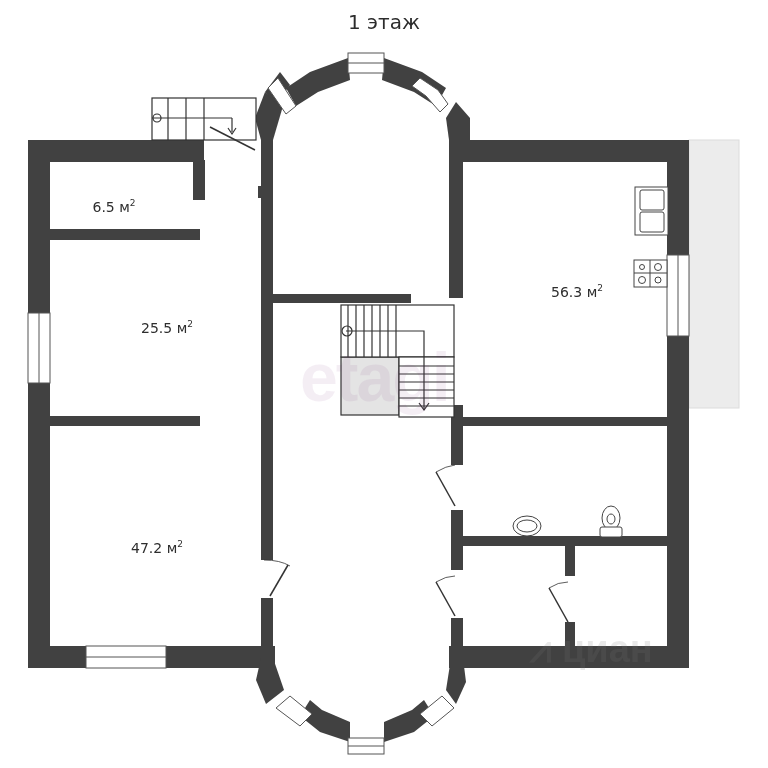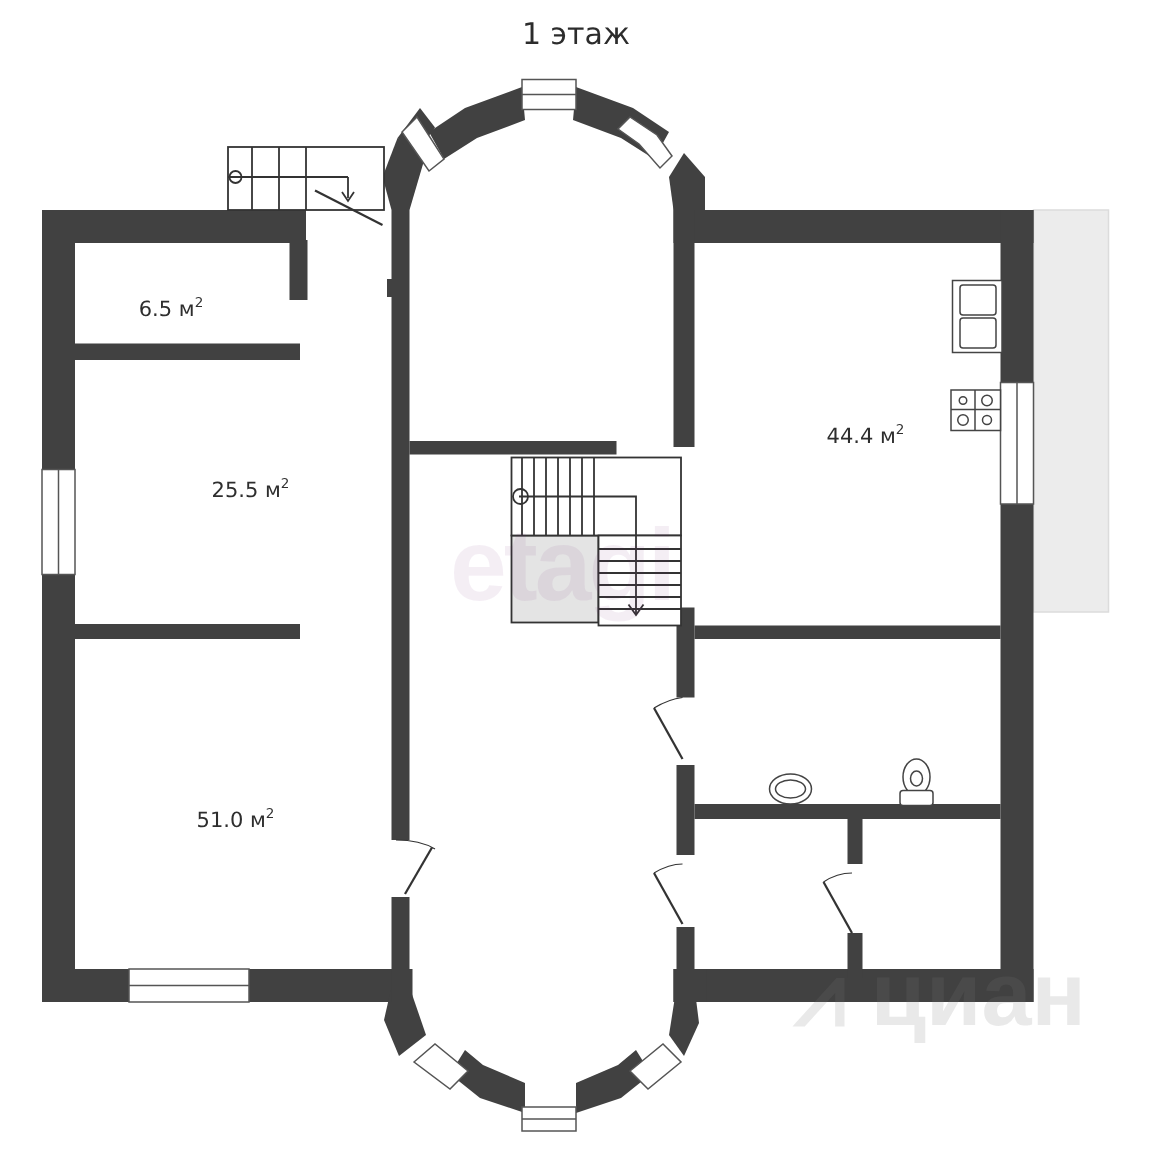--- a/index.html
+++ b/index.html
@@ -3,21 +3,21 @@
 <meta charset="utf-8">
 <style>
   html, body { margin:0; padding:0; background:#ffffff; }
   body { width:768px; height:768px; position:relative; overflow:hidden; font-family:"DejaVu Sans", "Liberation Sans", sans-serif; }
   #plan { position:absolute; left:0; top:0; width:768px; height:768px; }
   .title { position:absolute; left:0; width:768px; top:10px; text-align:center; font-size:20px; color:#2c2c2c; }
   .area { position:absolute; font-size:14px; color:#2e2e2e; white-space:nowrap; transform:translate(-50%,-50%); }
   .area sup { font-size:9px; vertical-align:6px; }
   .wm { position:absolute; font-family:"Liberation Sans", sans-serif; font-weight:bold; color:#701a75; opacity:0.07; pointer-events:none; }
   .wm-etagi { left:300px; top:338px; font-size:68px; letter-spacing:-2px; }
-  .wm-cian { left:530px; top:628px; font-size:60px; opacity:0.16; color:#7a7a7a; }
+  .wm-cian { left:530px; top:628px; font-size:38px; opacity:0.16; color:#7a7a7a; }
 </style>
 </head>
 <body>
 
 <svg id="plan" viewBox="0 0 768 768" xmlns="http://www.w3.org/2000/svg">
 
   <rect x="689" y="140" width="50" height="268" fill="#ececec" stroke="#dcdcdc" stroke-width="1"></rect>
 
   <g fill="#414141">
 
@@ -156,20 +156,20 @@
 
 <div class="title">1 этаж</div>
 
 <div class="area" style="left:114px; top:206px;">
   <span>6.5</span> <span>м</span><sup>2</sup>
 </div>
 <div class="area" style="left:151px; top:327px;margin-left:16px;">
   <span>25.5</span> <span>м</span><sup>2</sup>
 </div>
 <div class="area" style="left:157px; top:547px;">
-  <span>51.0</span> <span>м</span><sup>2</sup>
+  <span>47.2</span> <span>м</span><sup>2</sup>
 </div>
 <div class="area" style="left:577px; top:291px;">
-  <span>44.4</span> <span>м</span><sup>2</sup>
+  <span>56.3</span> <span>м</span><sup>2</sup>
 </div>
 
 <div class="wm wm-etagi">etagi</div>
 <div class="wm wm-cian">⩘ циан</div>
 
 </body></html>

